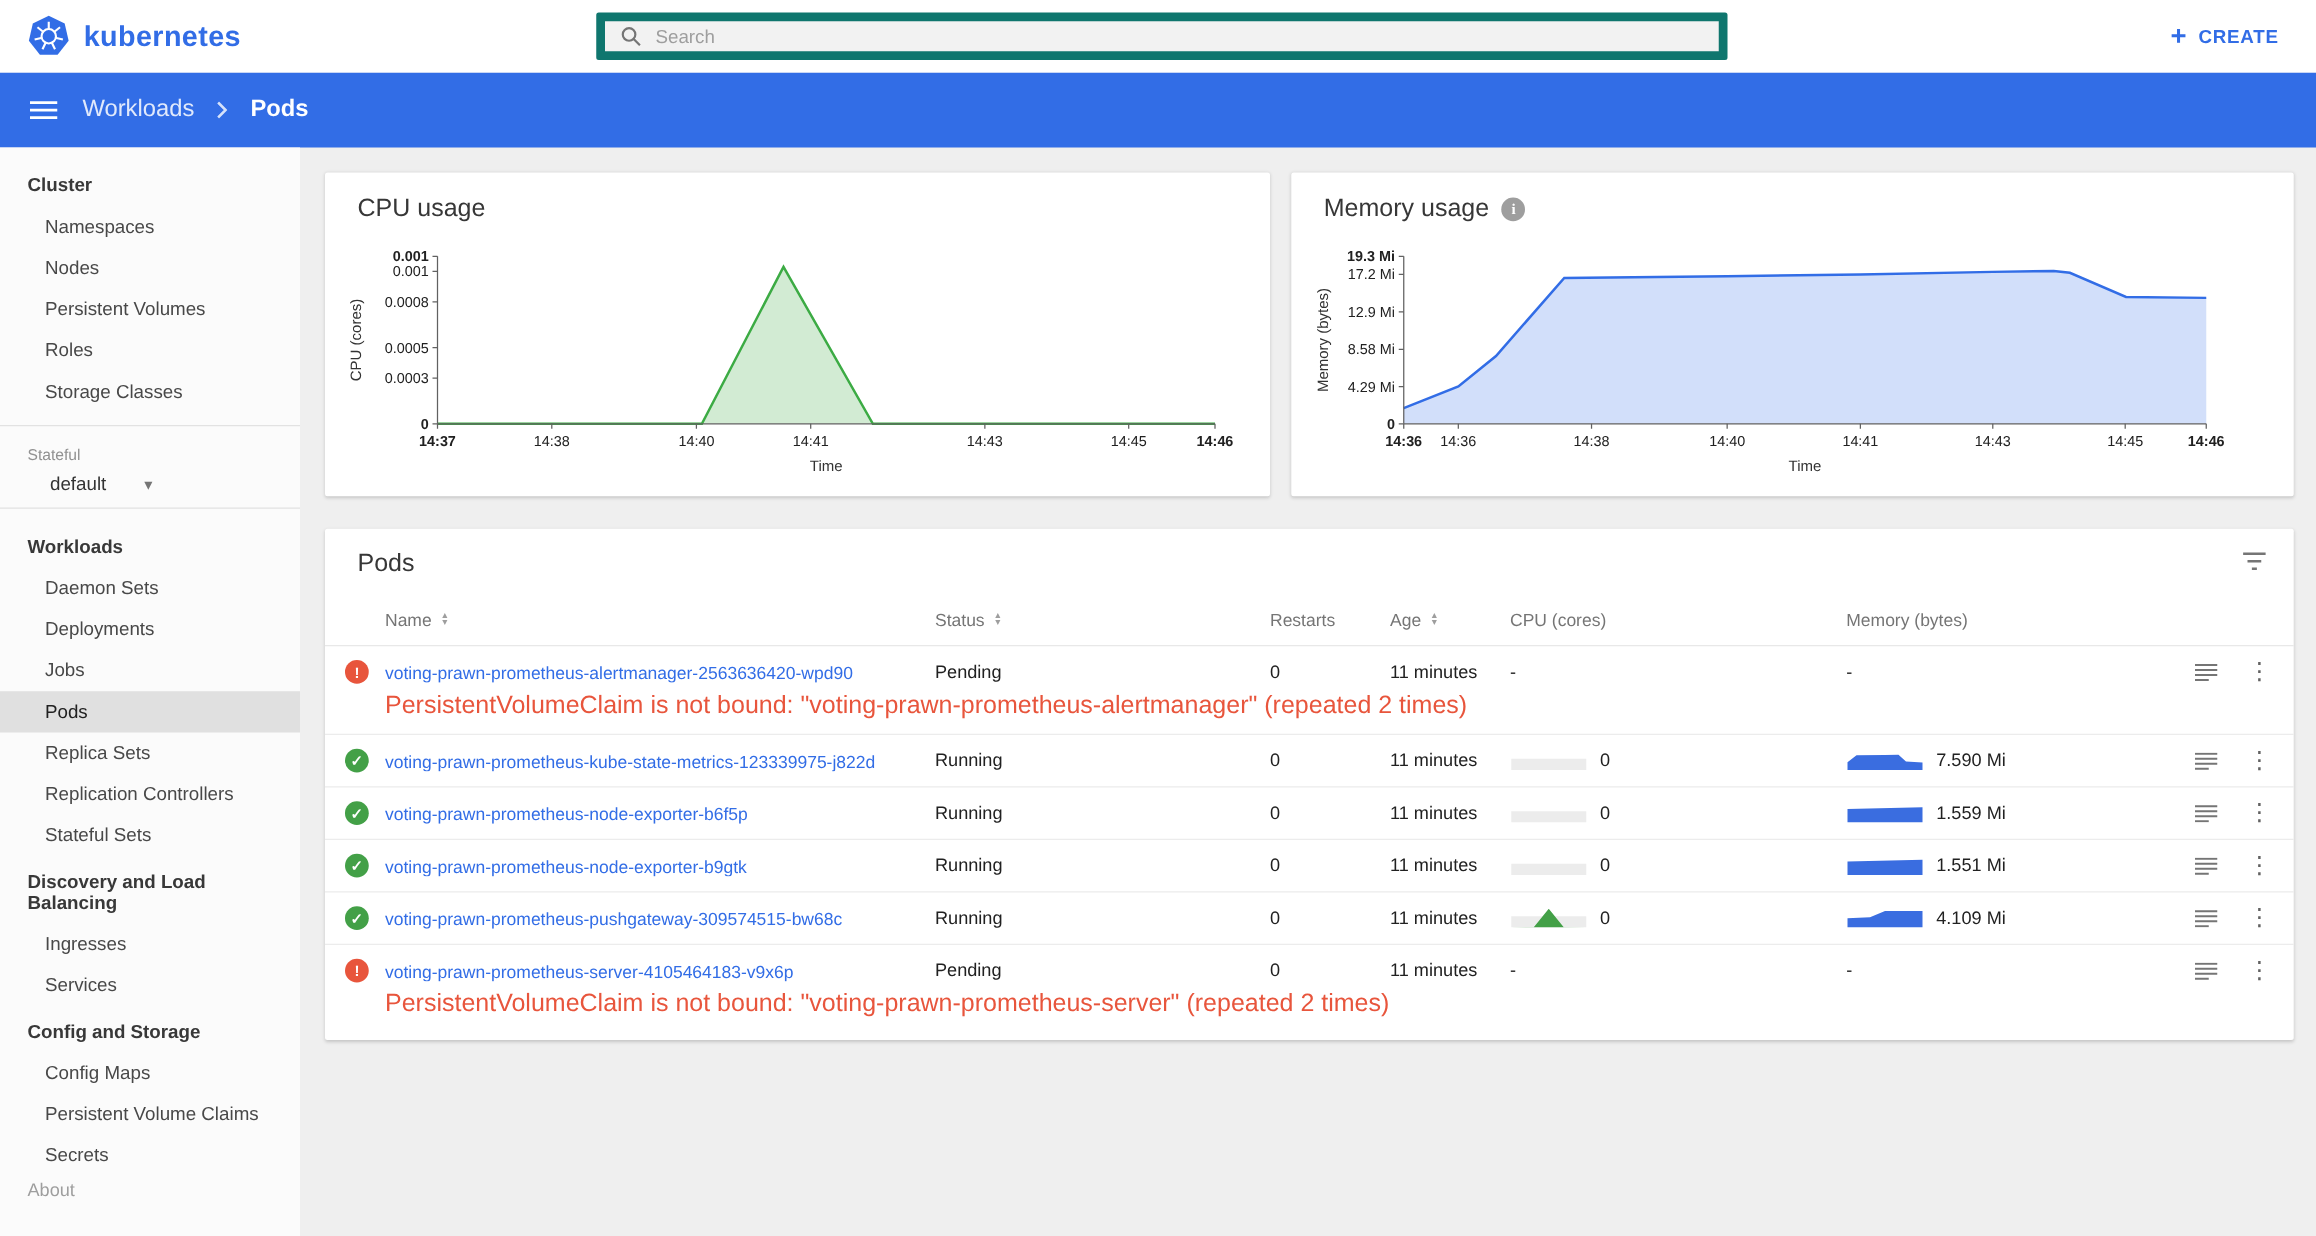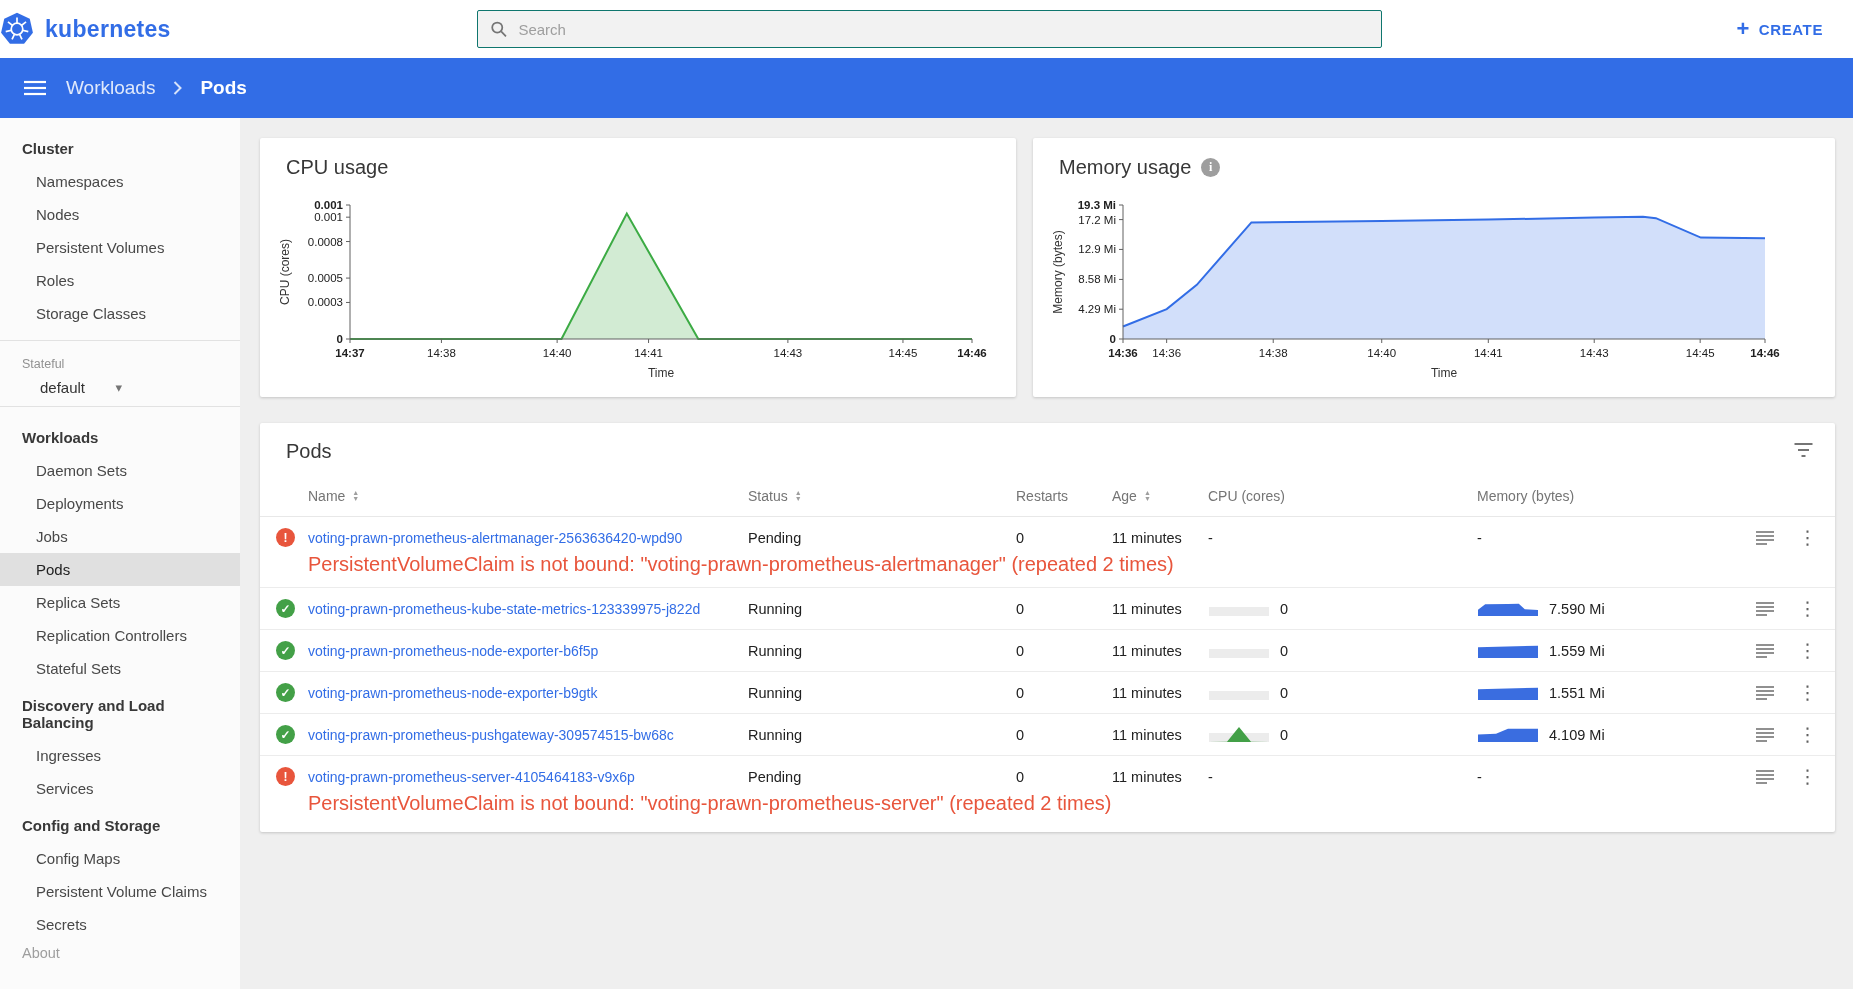--- a/index.html
+++ b/index.html
@@ -1,24 +1,24 @@
 <!DOCTYPE html>
 <html><head>
 <meta charset="utf-8">
 <style>
   * { margin:0; padding:0; box-sizing:border-box; }
   html,body { width:1853px; height:989px; overflow:hidden; }
   body { font-family:"Liberation Sans", sans-serif; background:#efefef; color:#212121; }
 
   
   .topbar { height:58px; background:#fff; display:flex; align-items:center; position:relative; z-index:5; }
-  .brand { display:flex; align-items:center; gap:11px; cursor:pointer; }
+  .brand { display:flex; align-items:center; gap:11px; padding-left:22px; cursor:pointer; }
   .brand-text { color:#326de6; font-size:23px; font-weight:bold; letter-spacing:.3px; }
   .searchbox { position:absolute; left:477px; top:10px; width:905px; height:38px;
-               background:#f2f2f2; border:1px solid #0f766e; border-radius:2px;
+               background:#f2f2f2; border:7px solid #0f766e; border-radius:2px;
                display:flex; align-items:center; padding:0 12px; gap:11px; }
   .searchbox input { border:none; background:transparent; outline:none; font-size:15px; color:#333; width:100%;
                      font-family:"Liberation Sans", sans-serif; }
   .searchbox input::placeholder { color:#9e9e9e; }
   .create-btn { position:absolute; right:30px; top:0; height:58px; display:flex; align-items:center; gap:9px;
                 color:#326de6; font-size:15px; font-weight:bold; letter-spacing:.6px; cursor:pointer; }
   .create-plus { font-size:22px; font-weight:bold; line-height:1; }
 
   
   .toolbar { height:60px; background:#326de6; display:flex; align-items:center; color:#fff; padding-left:24px; gap:20px; }

